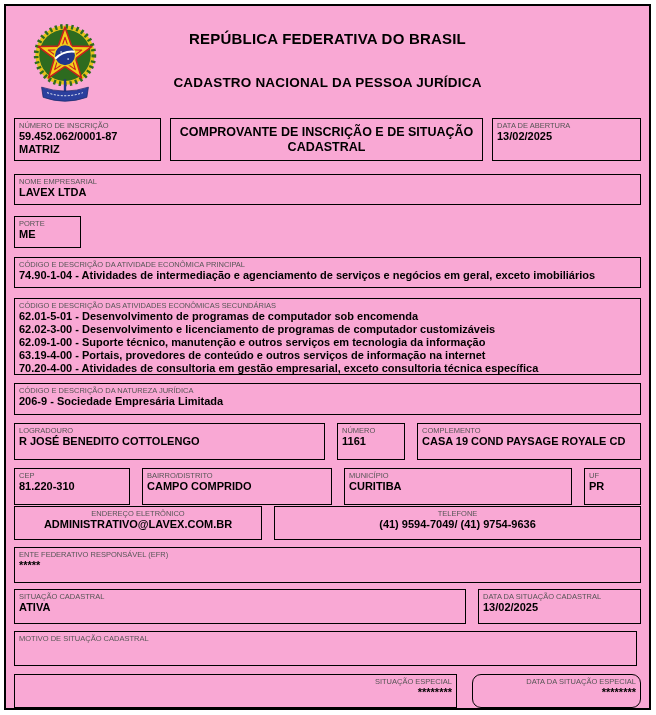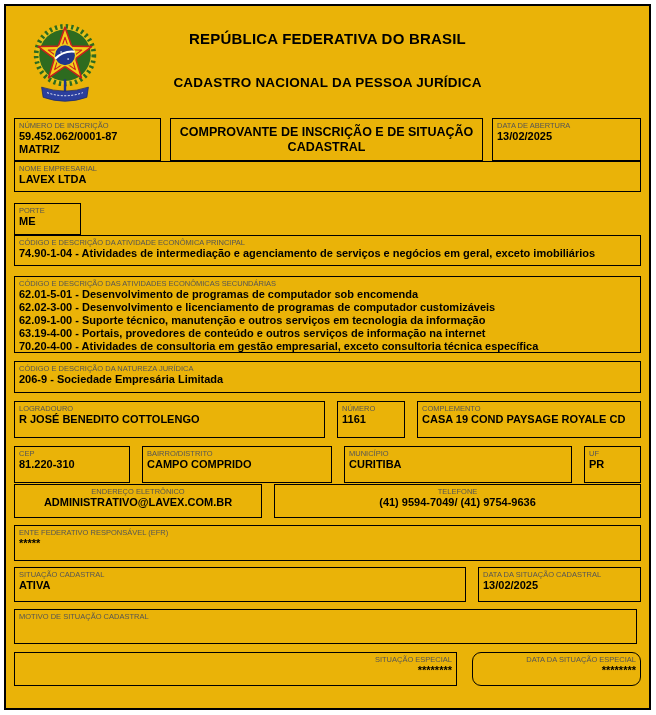--- a/index.html
+++ b/index.html
@@ -5,21 +5,21 @@
   * { box-sizing: border-box; }
   html, body { margin: 0; padding: 0; background: #fff; }
   body {
     width: 656px; height: 715px; position: relative;
     font-family: "Liberation Sans", sans-serif; color: #000;
   }
   .page {
     position: absolute; left: 4px; top: 4px;
     width: 647px; height: 706px;
     border: 2px solid #000;
-    background: #eab308;
+    background: #f9a8d4;
     padding: 0 8px;
   }
   
   .header { position: relative; height: 106px; }
   .emblem {
     position: absolute; left: 12px; top: 14px; width: 78px; height: 86px;
   }
   .h-title {
     text-align: center; font-weight: bold; font-size: 15px;
     padding-top: 24px; letter-spacing: 0.2px;
@@ -85,35 +85,35 @@
     <div class="box title-box grow" style="height:43px;">
       <div class="cert-title">COMPROVANTE DE INSCRIÇÃO E DE SITUAÇÃO</div>
       <div class="cert-title">CADASTRAL</div>
     </div>
     <div class="box" style="width:149px; height:43px;">
       <div class="label">DATA DE ABERTURA</div>
       <div class="value">13/02/2025</div>
     </div>
   </div>
 
-  <div class="row" style="margin-top:0;">
+  <div class="row" style="margin-top:13px;">
     <div class="box grow" style="height:31px;">
       <div class="label">NOME EMPRESARIAL</div>
       <div class="value">LAVEX LTDA</div>
     </div>
   </div>
 
   <div class="row" style="gap:14px; margin-top:11px;">
     <div class="box" style="width:67px; height:32px;">
       <div class="label">PORTE</div>
       <div class="value">ME</div>
     </div>
   </div>
 
-  <div class="row" style="">
+  <div class="row" style="margin-top:9px;">
     <div class="box grow" style="height:31px;">
       <div class="label">CÓDIGO E DESCRIÇÃO DA ATIVIDADE ECONÔMICA PRINCIPAL</div>
       <div class="value">74.90-1-04 - Atividades de intermediação e agenciamento de serviços e negócios em geral, exceto imobiliários</div>
     </div>
   </div>
 
   <div class="row" style="margin-top:10px;">
     <div class="box grow" style="height:77px;">
       <div class="label">CÓDIGO E DESCRIÇÃO DAS ATIVIDADES ECONÔMICAS SECUNDÁRIAS</div>
       <div class="value">62.01-5-01 - Desenvolvimento de programas de computador sob encomenda</div>

